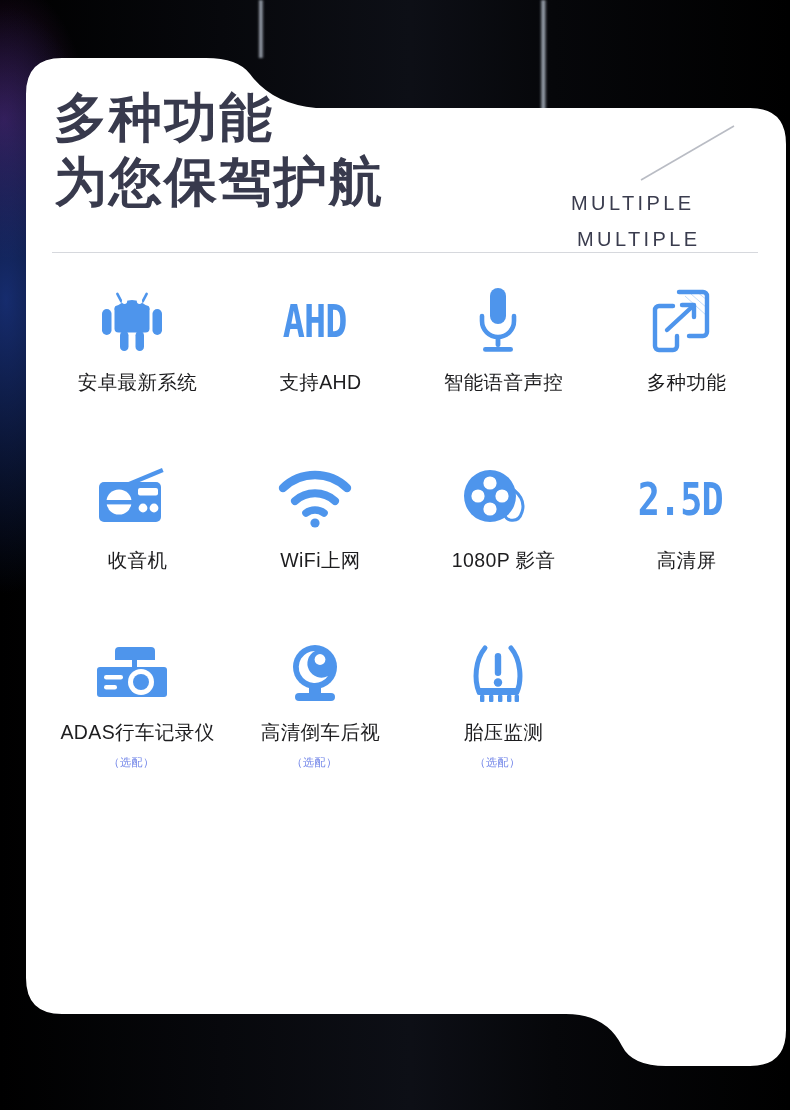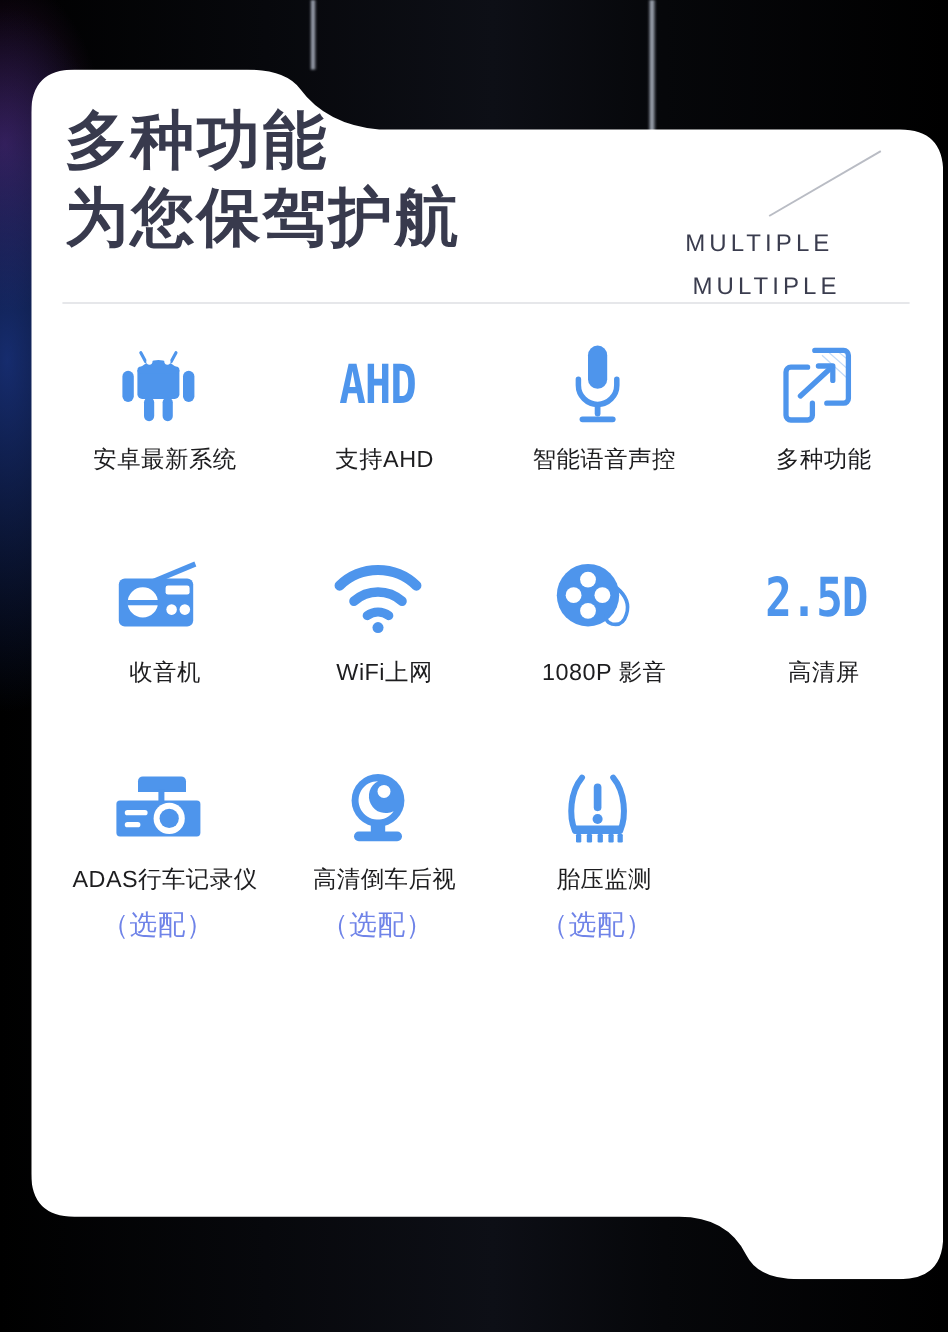--- a/index.html
+++ b/index.html
@@ -101,21 +101,21 @@
     color:#1d1d1f;
     font-size:19.5px;
     font-weight:400;
     letter-spacing:.4px;
     white-space:nowrap;
     margin-top:2px;
     margin-left:12px;
   }
   .opt{
     color:#6f83e8;
-    font-size:23px;
+    font-size:11px;
     margin-top:9px;
     letter-spacing:.5px;
     white-space:nowrap;
   }
   .r4 .iconbox{height:86px;}
 </style>
 </head>
 <body>
 
 <div class="bg">

